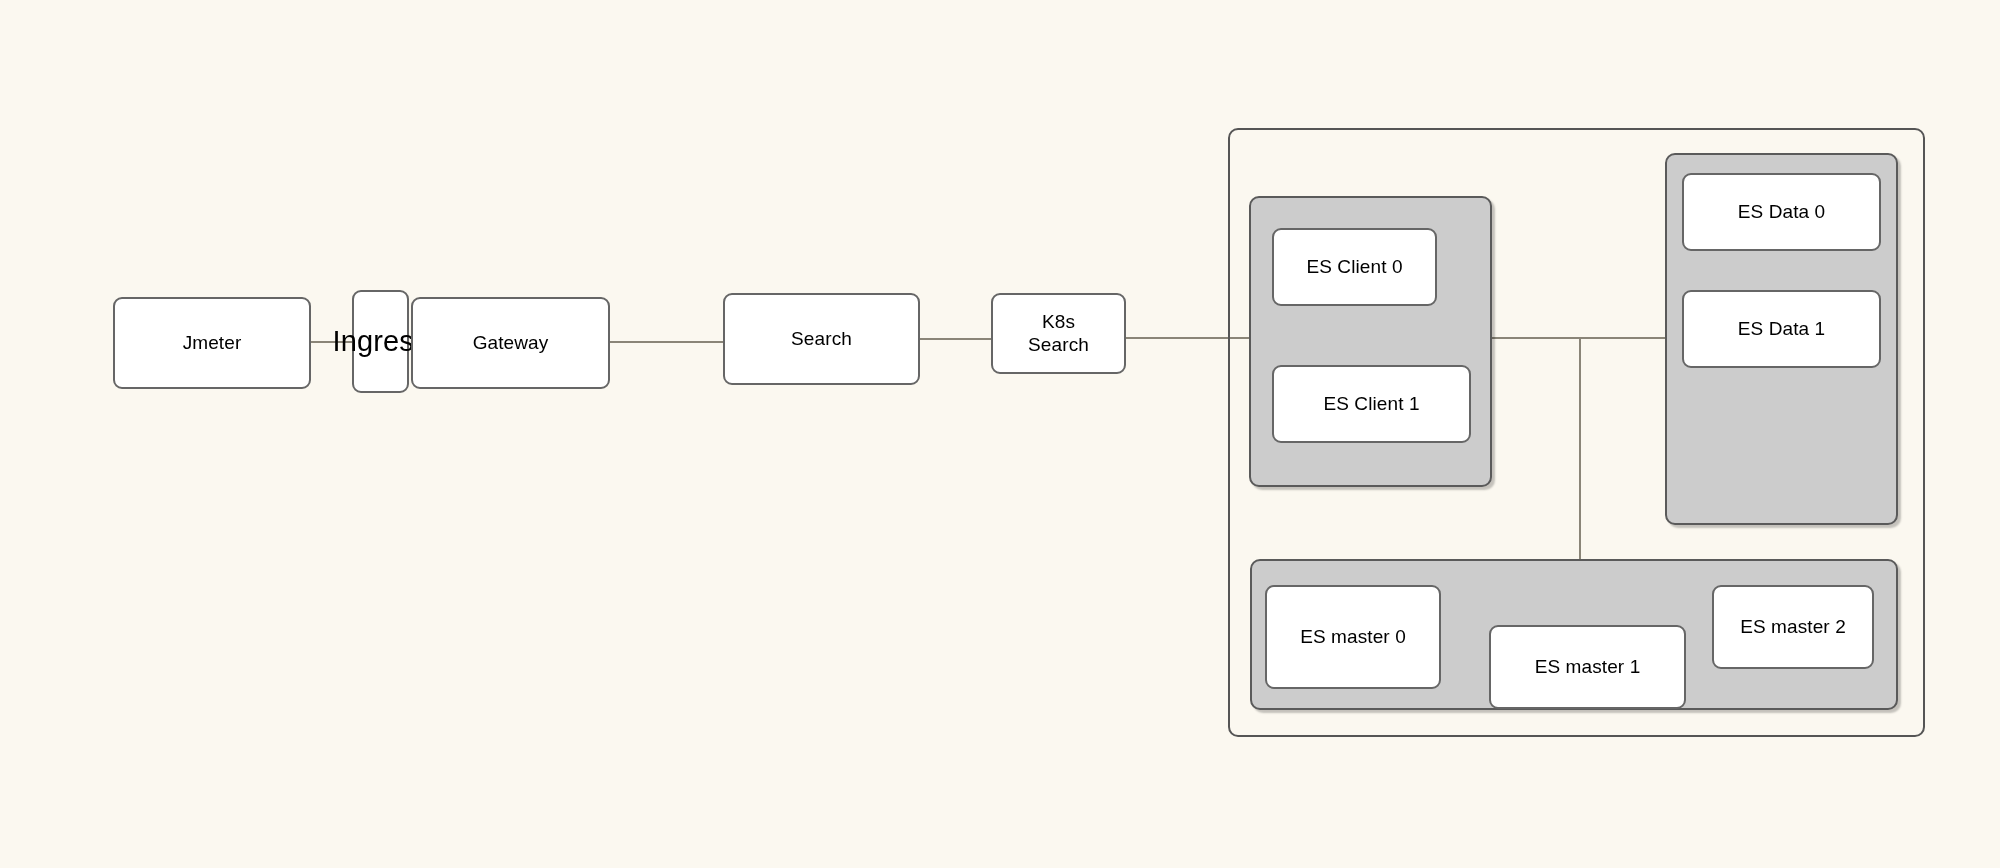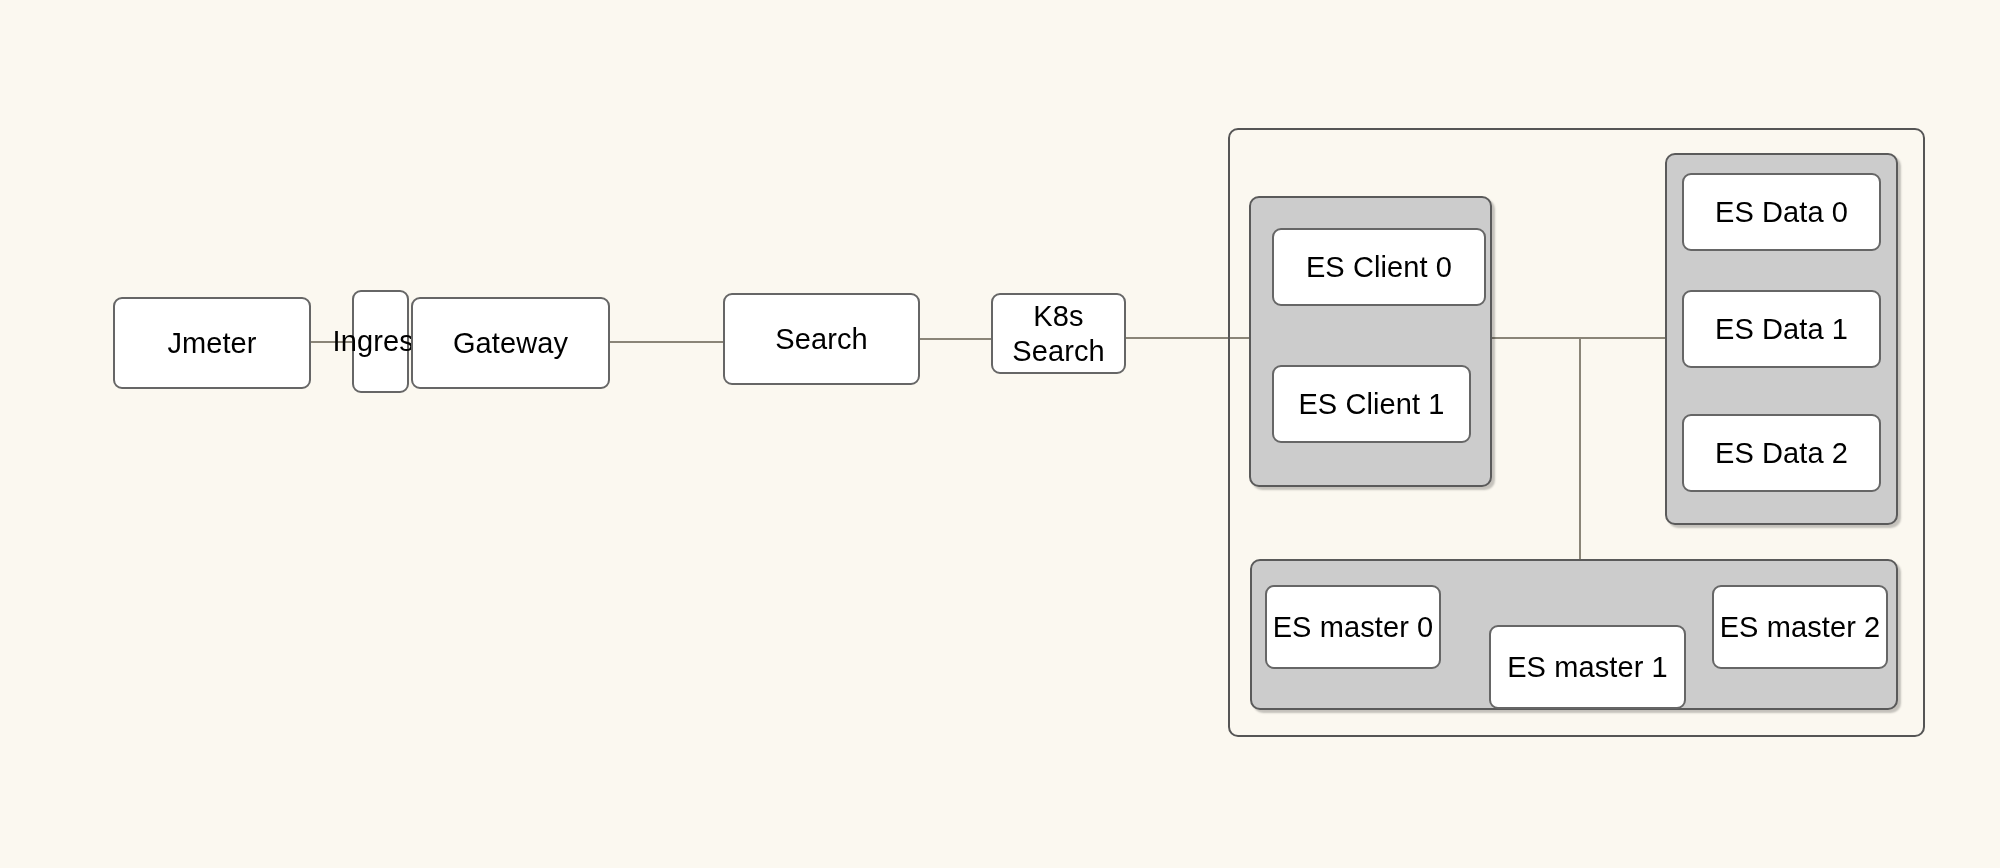--- a/index.html
+++ b/index.html
@@ -38,21 +38,21 @@
     position: absolute;
     box-sizing: border-box;
     background: #FFFFFF;
     border: 2px solid #666666;
     border-radius: 9px;
     display: flex;
     align-items: center;
     justify-content: center;
     text-align: center;
     color: #000000;
-    font-size: 29px;
+    font-size: 19px;
     line-height: 1.18;
     letter-spacing: 0.1px;
     z-index: 3;
   }
 
   .node.tight {
     font-size: 29px;
     padding: 0 2px;
   }
 
@@ -80,32 +80,32 @@
   
   #jmeter        { left:  77px; top: 297px; width: 198px; height:  92px; margin-left: 36px; }
   #ingress       { left: 352px; top: 290px; width:  57px; height: 103px; font-size: 29px; }
   #gateway       { left: 411px; top: 297px; width: 199px; height:  92px; }
   #search        { left: 723px; top: 293px; width: 197px; height:  92px; }
   #k8s-service   { left: 991px; top: 293px; width: 135px; height:  81px; }
 
   #cluster-box   { left: 1228px; top: 128px; width: 697px; height: 609px; }
 
   #client-group  { left: 1249px; top: 196px; width: 243px; height: 291px; }
-  #client-0      { left: 1272px; top: 228px; width: 214px; height:  78px; text-align: right; }
+  #client-0      { left: 1272px; top: 228px; width: 165px; height:  78px; text-align: right; }
   #client-1      { left: 1272px; top: 365px; width: 199px; height:  78px; }
 
   #data-group    { left: 1665px; top: 153px; width: 233px; height: 372px; }
   #data-0        { left: 1682px; top: 173px; width: 199px; height:  78px; }
   #data-1        { left: 1682px; top: 290px; width: 199px; height:  78px; }
   #data-2        { left: 1682px; top: 414px; width: 199px; height:  78px; }
 
   #master-group  { left: 1250px; top: 559px; width: 648px; height: 151px; }
-  #master-0      { left: 1265px; top: 585px; width: 176px; height:  84px; }
+  #master-0      { left: 1265px; top: 585px; width: 176px; height:  104px; }
   #master-1      { left: 1489px; top: 585px; width: 197px; height:  84px; margin-top: 40px; }
-  #master-2      { left: 1712px; top: 585px; width: 176px; height:  84px; }
+  #master-2      { left: 1712px; top: 585px; width: 162px; height:  84px; }
 </style>
 </head>
 <body>
 
 <div id="canvas">
 
   <svg class="link-layer" viewBox="0 0 2000 868" width="2000" height="868" xmlns="http://www.w3.org/2000/svg">
     <g stroke="#8a8578" stroke-width="2" fill="none" stroke-linecap="square">
 
       <line x1="275" y1="342" x2="352" y2="342"></line>
@@ -160,23 +160,20 @@
   <div class="group" id="data-group"></div>
 
   <div class="node" id="data-0">
     <span>ES Data 0</span>
   </div>
 
   <div class="node" id="data-1">
     <span>ES Data 1</span>
   </div>
 
-  <div class="node" id="data-2">
-    <span>ES Data 2</span>
-  </div>
 
   <div class="group" id="master-group"></div>
 
   <div class="node" id="master-0">
     <span>ES master 0</span>
   </div>
 
   <div class="node" id="master-1">
     <span>ES master 1</span>
   </div>

